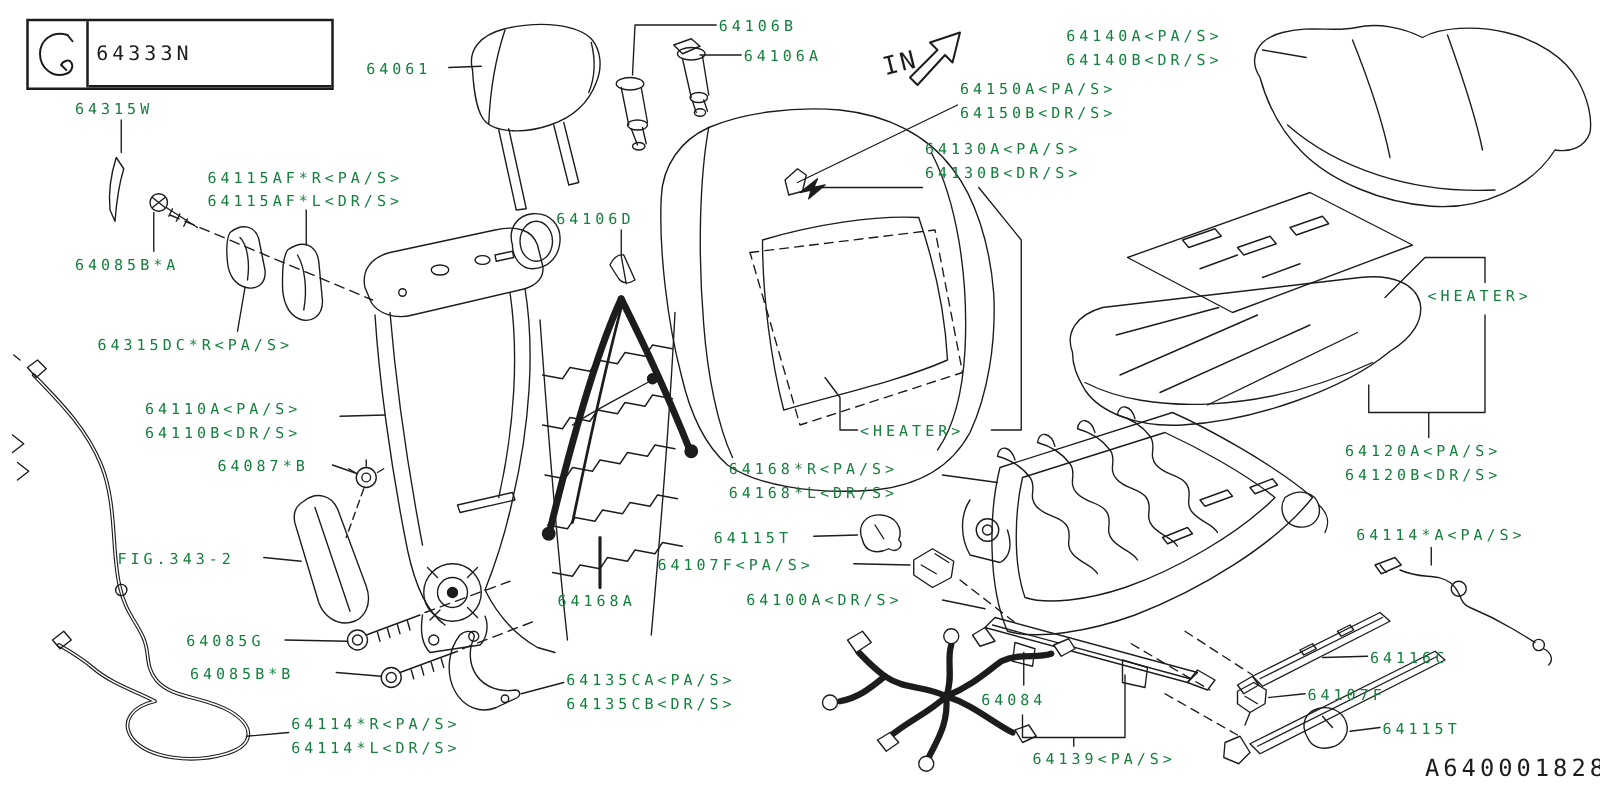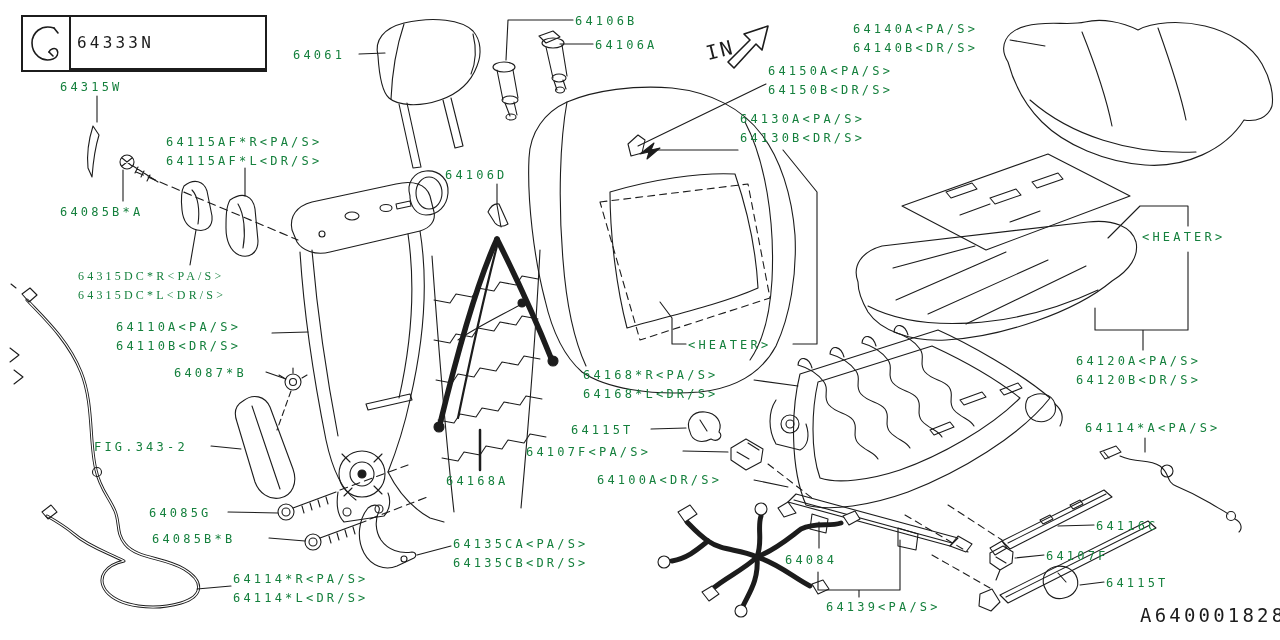--- a/index.html
+++ b/index.html
@@ -302,21 +302,21 @@
       <div class="part-label" style="left: 60px; top: 78px;"><div>64315W</div></div>
       <div class="part-label" style="left: 293px; top: 46px;"><div>64061</div></div>
       <div class="part-label" style="left: 575px; top: 12px;"><div>64106B</div></div>
       <div class="part-label" style="left: 595px; top: 36px;"><div>64106A</div></div>
       <div class="part-label" style="left: 853px; top: 20px;"><div>64140A&lt;PA/S&gt;</div><div>64140B&lt;DR/S&gt;</div></div>
       <div class="part-label" style="left: 768px; top: 62px;"><div>64150A&lt;PA/S&gt;</div><div>64150B&lt;DR/S&gt;</div></div>
       <div class="part-label" style="left: 740px; top: 110px;"><div>64130A&lt;PA/S&gt;</div><div>64130B&lt;DR/S&gt;</div></div>
       <div class="part-label" style="left: 166px; top: 133px;"><div>64115AF*R&lt;PA/S&gt;</div><div>64115AF*L&lt;DR/S&gt;</div></div>
       <div class="part-label" style="left: 60px; top: 203px;"><div>64085B*A</div></div>
       <div class="part-label" style="left: 445px; top: 166px;"><div>64106D</div></div>
-      <div class="part-label" style="left: 78px; top: 267px; font-family: Liberation Serif, serif;"><div>64315DC*R&lt;PA/S&gt;</div><div>64315DC*L&lt;DR/S&gt;</div></div>
+      <div class="part-label" style="left: 78px; top: 267px;"><div>64315DC*R&lt;PA/S&gt;</div></div>
       <div class="part-label" style="left: 116px; top: 318px;"><div>64110A&lt;PA/S&gt;</div><div>64110B&lt;DR/S&gt;</div></div>
       <div class="part-label" style="left: 174px; top: 364px;"><div>64087*B</div></div>
       <div class="part-label" style="left: 94px; top: 438px;"><div>FIG.343-2</div></div>
       <div class="part-label" style="left: 688px; top: 336px;"><div>&lt;HEATER&gt;</div></div>
       <div class="part-label" style="left: 583px; top: 366px;"><div>64168*R&lt;PA/S&gt;</div><div>64168*L&lt;DR/S&gt;</div></div>
       <div class="part-label" style="left: 571px; top: 421px;"><div>64115T</div></div>
       <div class="part-label" style="left: 526px; top: 443px;"><div>64107F&lt;PA/S&gt;</div></div>
       <div class="part-label" style="left: 597px; top: 471px;"><div>64100A&lt;DR/S&gt;</div></div>
       <div class="part-label" style="left: 446px; top: 472px;"><div>64168A</div></div>
       <div class="part-label" style="left: 1142px; top: 228px;"><div>&lt;HEATER&gt;</div></div>

